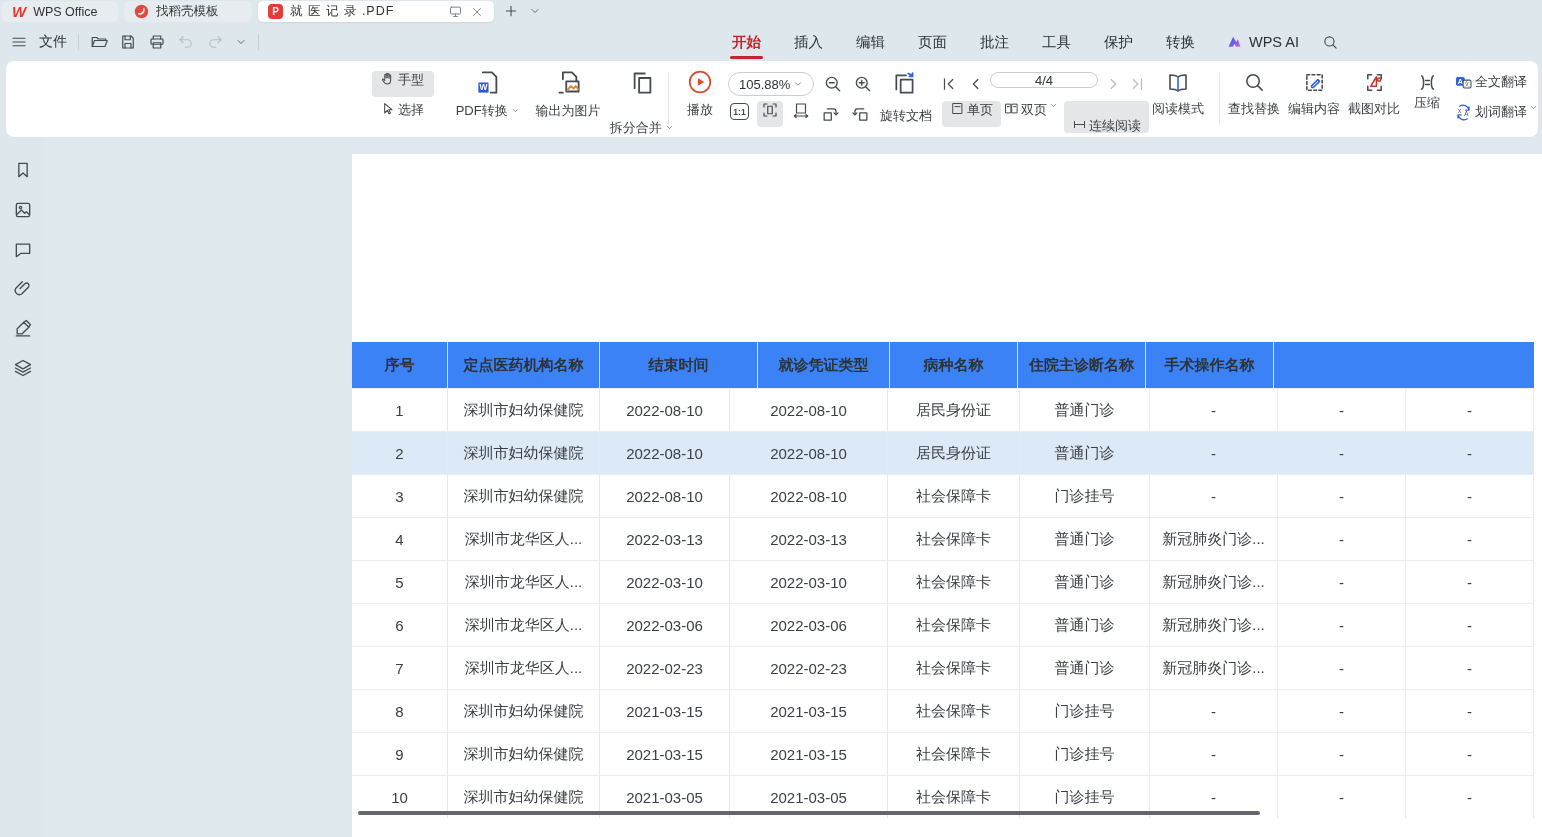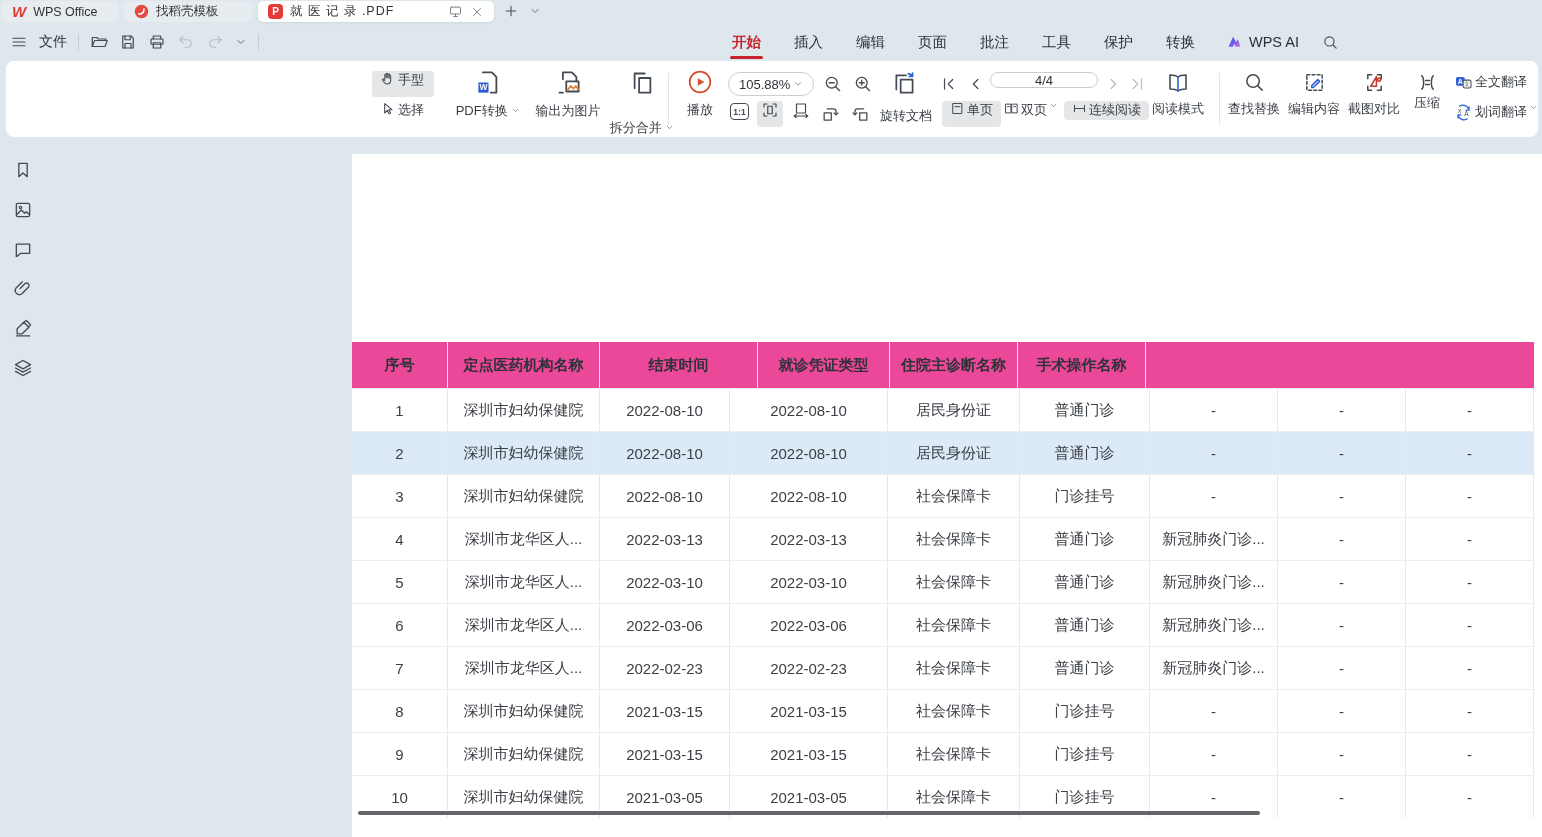--- a/index.html
+++ b/index.html
@@ -43,21 +43,21 @@
   .one2one { width:19px; height:17px; border:1.5px solid #454b52; border-radius:4px; font-size:8.5px; font-weight:700; color:#454b52; display:flex; align-items:center; justify-content:center; }
 
   
   .sidebar { position:absolute; left:0; top:137px; width:45px; bottom:0; }
   .sb-ic { position:absolute; left:13px; width:20px; height:20px; }
 
   
   .docarea { position:absolute; left:45px; top:137px; right:0; bottom:0; background:#dfe8ec; }
   .page { position:absolute; left:307px; top:17px; width:1190px; height:683px; background:#ffffff; }
   .pdf-table { position:absolute; left:0px; top:188px; filter:blur(.3px); }
-  .thead { display:flex; background:#ec4899; }
+  .thead { display:flex; background:#3b82f6; }
   .th { height:46px; display:flex; align-items:center; justify-content:center; font-size:15px; font-weight:700; color:#2e3238; border-right:1px solid #e0e3e7; }
   .tr { display:flex; background:#fff; border-top:1px solid #ecedef; }
   .tr.hl { background:#dce9f6; }
   .td { height:42px; display:flex; align-items:center; justify-content:center; font-size:15px; color:#3c4046; border-right:1px solid #e7e9ec; }
   .hscroll { position:absolute; left:6px; top:657px; width:902px; height:4px; background:#63676b; border-radius:2px; }
 </style>
 </head>
 <body>
 
 <div class="tabbar">
@@ -287,21 +287,21 @@
     <svg class="icon" style="width:15px;height:15px" viewBox="0 0 24 24">
       <rect x="3" y="5" width="8" height="14"></rect>
         <rect x="13" y="5" width="8" height="14"></rect>
         <path d="M5.5 9h3M15.5 9h3"></path>
     </svg>
     <span>双页</span>
     <svg class="icon" style="width:9px;height:9px" viewBox="0 0 24 24">
         <path d="M6 9l6 6 6-6"></path>
       </svg>
   </div>
-  <div class="rb chip" style="left:1058px; top:40px; height:19px; padding:0 8px;">
+  <div class="rb chip" style="left:1058px; top:40px; height:19px; padding:16px 8px;">
     <svg class="icon" style="width:15px;height:15px" viewBox="0 0 24 24">
       <path d="M4 7v10M20 7v10M4 12h16"></path>
     </svg>
     <span>连续阅读</span>
   </div>
 
   <div class="rb-col" style="left:1140px; top:10px; width:64px;justify-content:flex-end;">
     <svg class="icon" style="width:24px;height:24px" viewBox="0 0 24 24">
       <path d="M12 6c-2-1.6-4.5-2-8-2v14c3.5 0 6 .4 8 2 2-1.6 4.5-2 8-2V4c-3.5 0-6 .4-8 2z"></path>
       <path d="M12 6v14" stroke="#2e62d9"></path>
@@ -388,20 +388,21 @@
 </div>
 
 <div class="docarea">
   <div class="page">
     <div class="pdf-table">
       <div class="thead">
           <div class="th" style="width: 96px;">序号</div>
           <div class="th" style="width: 152px;">定点医药机构名称</div>
           <div class="th" style="width: 158px;">结束时间</div>
           <div class="th" style="width: 132px;">就诊凭证类型</div>
+          <div class="th" style="width: 128px;">病种名称</div>
           <div class="th" style="width: 128px;">住院主诊断名称</div>
           <div class="th" style="width: 128px;">手术操作名称</div>
         </div>
       <div>
           <div class="tr">
             <div class="td" style="width: 96px;">1</div>
             <div class="td" style="width: 152px;">深圳市妇幼保健院</div>
             <div class="td" style="width: 130px;">2022-08-10</div>
             <div class="td" style="width: 158px;">2022-08-10</div>
             <div class="td" style="width: 132px;">居民身份证</div>

